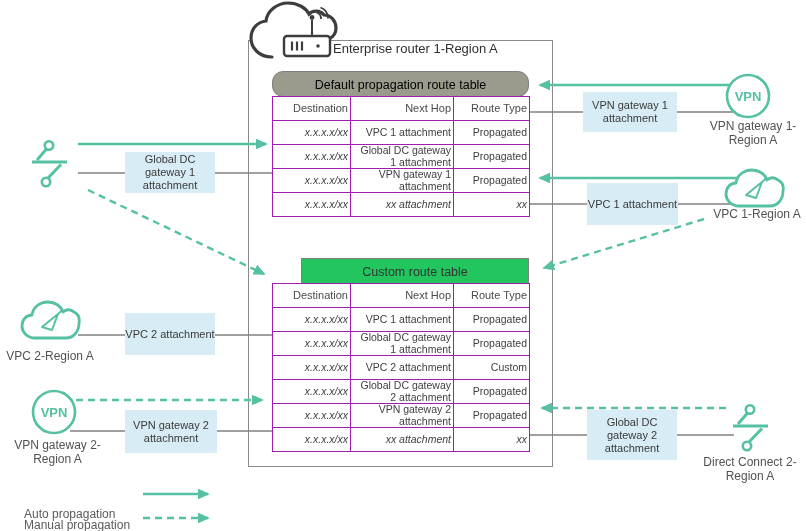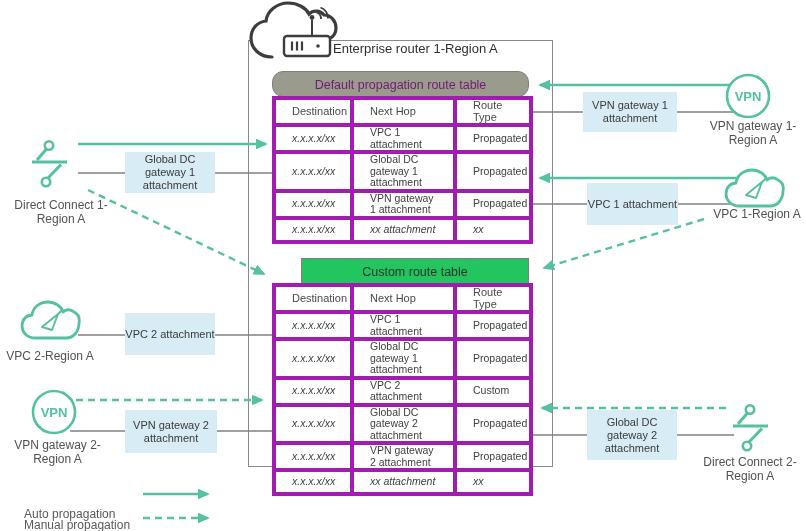--- a/index.html
+++ b/index.html
@@ -5,25 +5,25 @@
   * { margin:0; padding:0; box-sizing:border-box; }
   html,body { background:#fff; }
   body { font-family:"Liberation Sans", sans-serif; }
   .canvas { position:relative; width:806px; height:531px; background:#fff; overflow:hidden; }
   .wires { position:absolute; left:0; top:0; width:806px; height:531px; pointer-events:none; }
   .container { position:absolute; left:248px; top:40px; width:305px; height:427px; background:#fff; border:1px solid #8a8a8a; }
   .er-title { position:absolute; left:333px; top:41px; font-size:13px; color:#2f2f2f; white-space:nowrap; }
   .icon-wrap { position:absolute;text-align:center; }
   .tbl { position:absolute; width:257px; background:#fff; }
   .tbl-title { height:26px; line-height:26px; text-align:center; font-size:12.5px; border:1px solid #7f7f7f; }
-  .tbl-title.olive { background:#9b9b8d; color:#701a75;border-radius:11px; }
+  .tbl-title.olive { background:#9b9b8d; color:#000000;border-radius:11px; }
   .tbl-title.cyan { background:#22c55e; color:#333;margin-left:29px; }
   .tbl table { border-collapse:collapse; width:257px; margin-top:-1px; table-layout:fixed; }
-  .tbl td { border:4px solid #a21caf; text-align:left; vertical-align:middle; font-size:10.5px;
-            color:#404040; height:24px; line-height:11.5px; padding:0 16px; background:#fff; }
+  .tbl td { border:1px solid #a21caf; text-align:right; vertical-align:middle; font-size:10.5px;
+            color:#404040; height:24px; line-height:11.5px; padding:0 2px; background:#fff; }
   .tbl tr.th td { font-size:11px; color:#4a4a4a; }
   .it { font-style:italic; }
   .att { position:absolute; background:#d7ecf4; display:flex; align-items:center; justify-content:center;
          text-align:center; font-size:11px; line-height:13px; color:#3a3a3a; }
   .nlabel { position:absolute; text-align:center; font-size:12px; line-height:14px; color:#525252; }
   .legend-label { position:absolute; font-size:12px; color:#5a5a5a; white-space:nowrap;margin-top:20px; }
 </style>
 </head>
 <body>
 
@@ -211,21 +211,20 @@
       <circle cx="21" cy="7.5" r="4.2" fill="#fff" stroke="#55c0a2" stroke-width="2.6"></circle>
       <line x1="18.5" y1="11" x2="9" y2="22" stroke="#55c0a2" stroke-width="3"></line>
       <line x1="4" y1="24" x2="39" y2="24" stroke="#55c0a2" stroke-width="3"></line>
       <line x1="33" y1="26.5" x2="20" y2="40" stroke="#55c0a2" stroke-width="3"></line>
       <circle cx="18" cy="44" r="4.2" fill="#fff" stroke="#55c0a2" stroke-width="2.6"></circle>
     </svg>
   </div>
 
   <div class="nlabel" style="left:696px;top:119px;width:114px">VPN gateway 1-Region A</div>
   <div class="nlabel" style="left:700px;top:207px;width:114px">VPC 1-Region A</div>
-  <div class="nlabel" style="left:0px;top:198px;width:122px">Direct Connect 1-Region A</div>
   <div class="nlabel" style="left:0px;top:349px;width:100px">VPC 2-Region A</div>
   <div class="nlabel" style="left:0px;top:438px;width:115px">VPN gateway 2-Region A</div>
   <div class="nlabel" style="left:690px;top:455px;width:120px">Direct Connect 2-Region A</div>
 
   <div class="legend-label" style="left:24px;top:487px">Auto propagation</div>
   <div class="legend-label" style="left:24px;top:498px">Manual propagation</div>
 
 </div>
 
 </body></html>

